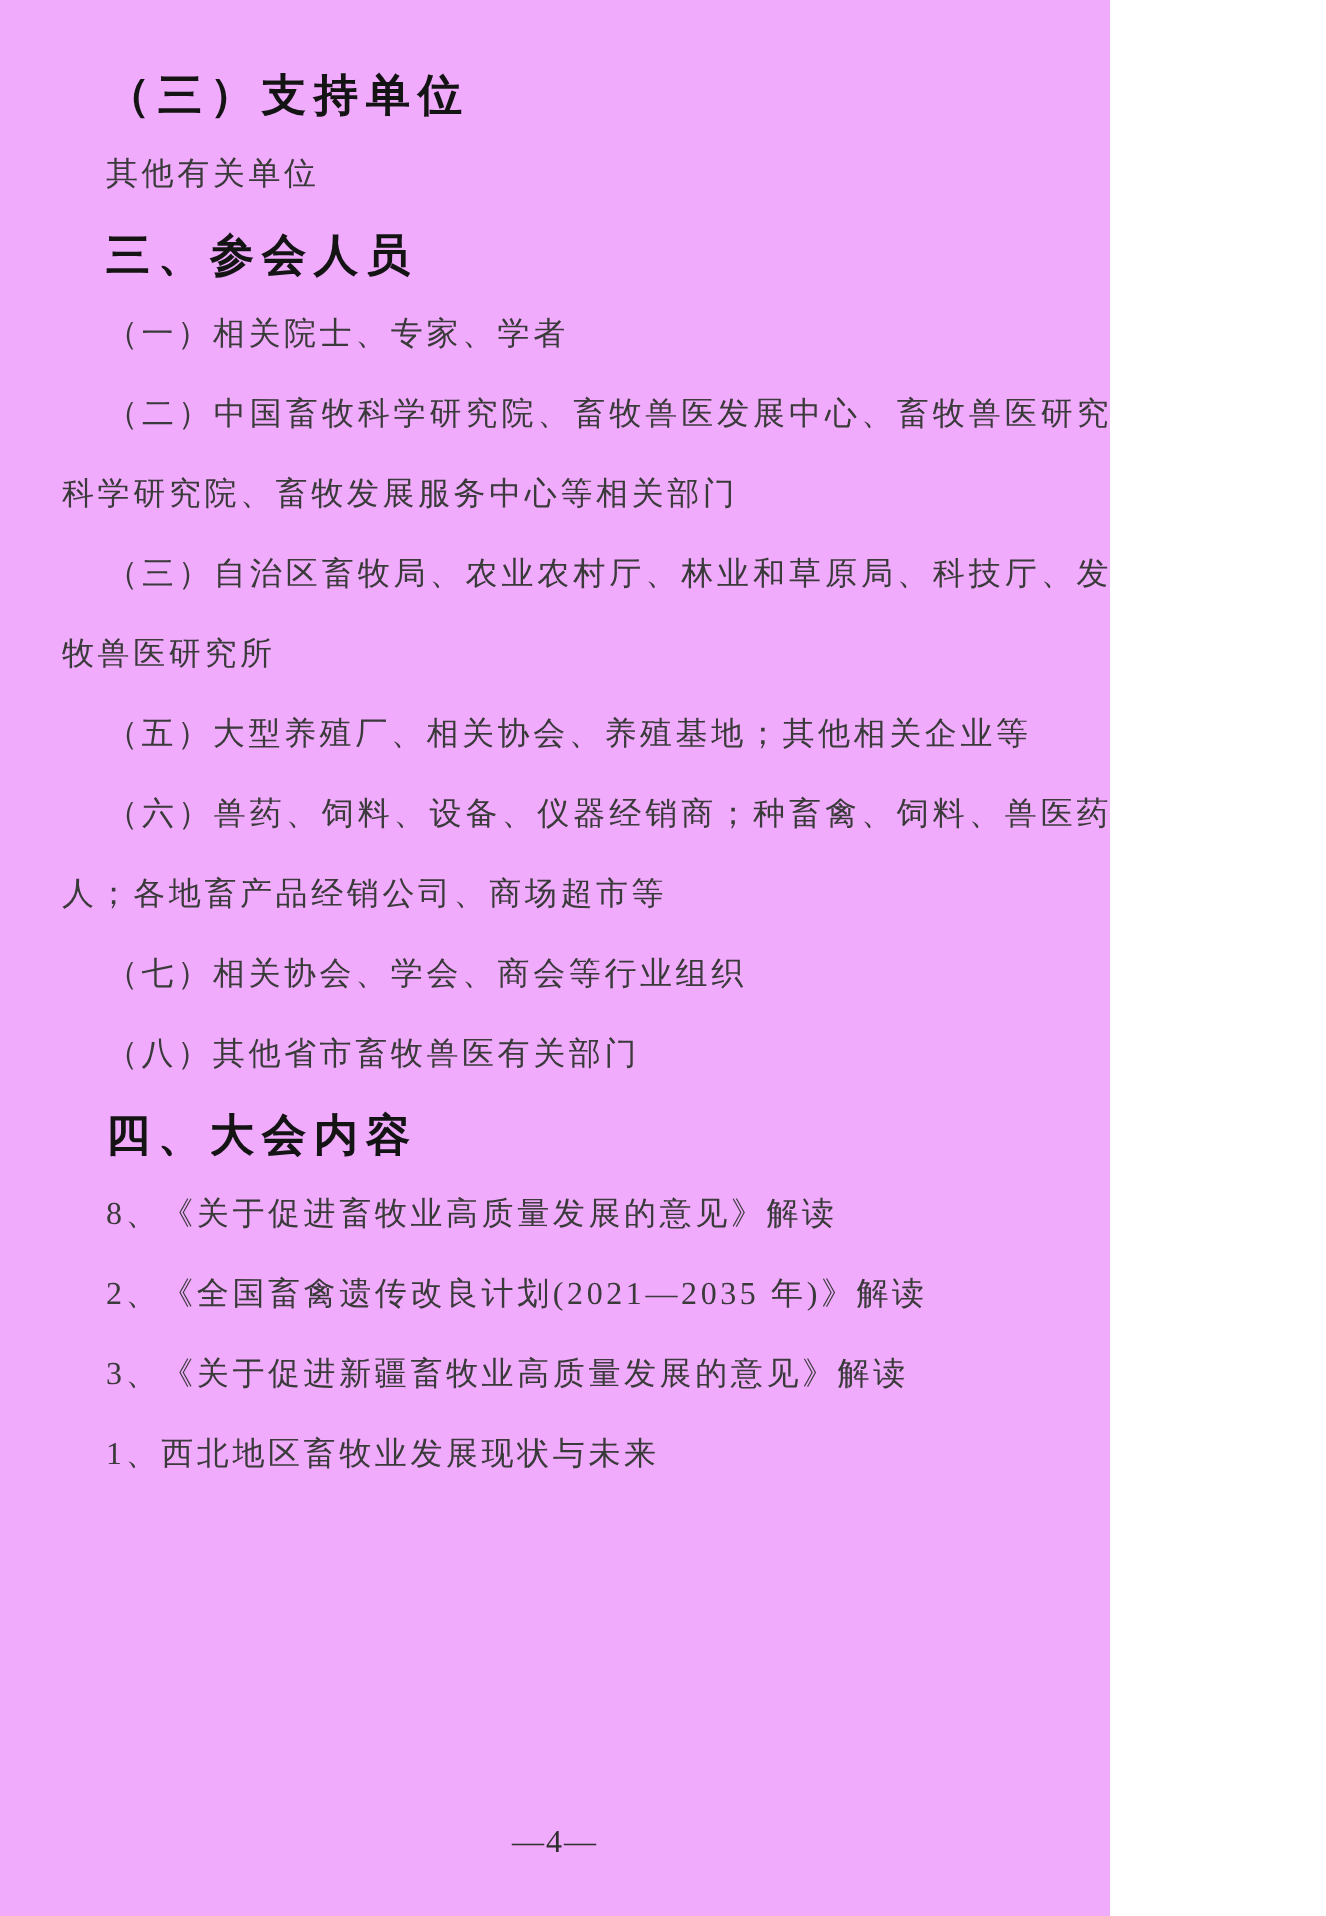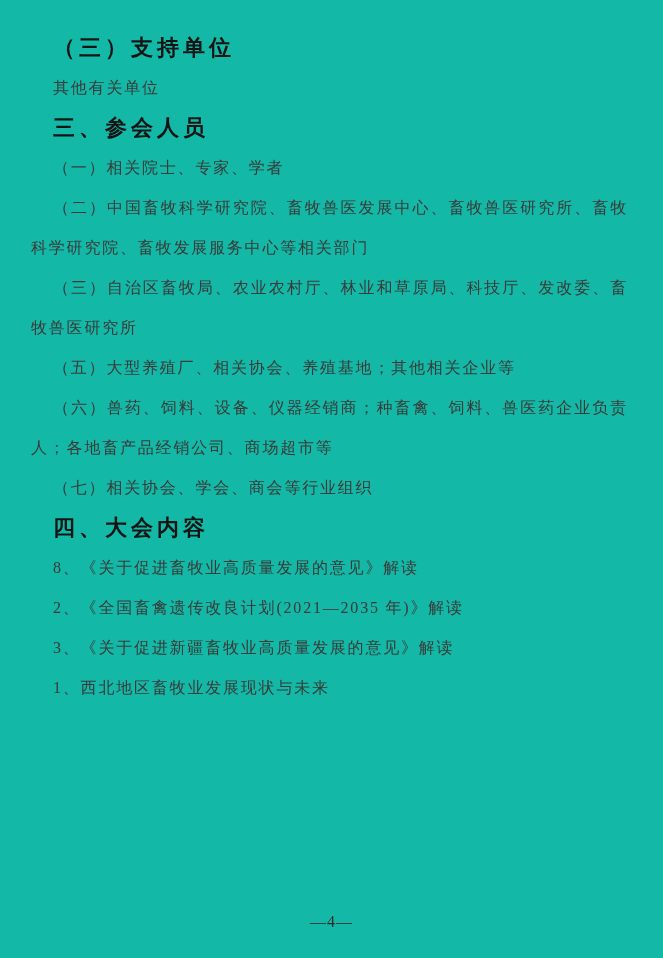--- a/index.html
+++ b/index.html
@@ -2,23 +2,23 @@
 <html><head>
 <meta charset="utf-8">
 <style>
   html, body {
     margin: 0;
     padding: 0;
     background: #ffffff;
   }
   .page {
     position: relative;
-    width: 663px;
+    width: 555px;
     height: 958px;
-    background: #14b8a6;
+    background: #f0abfc;
     overflow: hidden;
     font-family: "Liberation Serif", serif;
   }
   .content {
     position: absolute;
     left: 31px;
     top: 28px;
     width: 597px;
   }
   .content p {
@@ -63,20 +63,21 @@
   <div class="content" id="content">
       <p class="heading">（三）支持单位</p>
       <p class="para">其他有关单位</p>
       <p class="heading">三、参会人员</p>
       <p class="para">（一）相关院士、专家、学者</p>
       <p class="para">（二）中国畜牧科学研究院、畜牧兽医发展中心、畜牧兽医研究所、畜牧科学研究院、畜牧发展服务中心等相关部门</p>
       <p class="para">（三）自治区畜牧局、农业农村厅、林业和草原局、科技厅、发改委、畜牧兽医研究所</p>
       <p class="para">（五）大型养殖厂、相关协会、养殖基地；其他相关企业等</p>
       <p class="para">（六）兽药、饲料、设备、仪器经销商；种畜禽、饲料、兽医药企业负责人；各地畜产品经销公司、商场超市等</p>
       <p class="para">（七）相关协会、学会、商会等行业组织</p>
+      <p class="para">（八）其他省市畜牧兽医有关部门</p>
       <p class="heading">四、大会内容</p>
       <p class="para">8、《关于促进畜牧业高质量发展的意见》解读</p>
       <p class="para">2、《全国畜禽遗传改良计划(2021—2035 年)》解读</p>
       <p class="para">3、《关于促进新疆畜牧业高质量发展的意见》解读</p>
       <p class="para">1、西北地区畜牧业发展现状与未来</p>
     </div>
   <div class="page-number">—4—</div>
 </div>
 
 </body></html>

